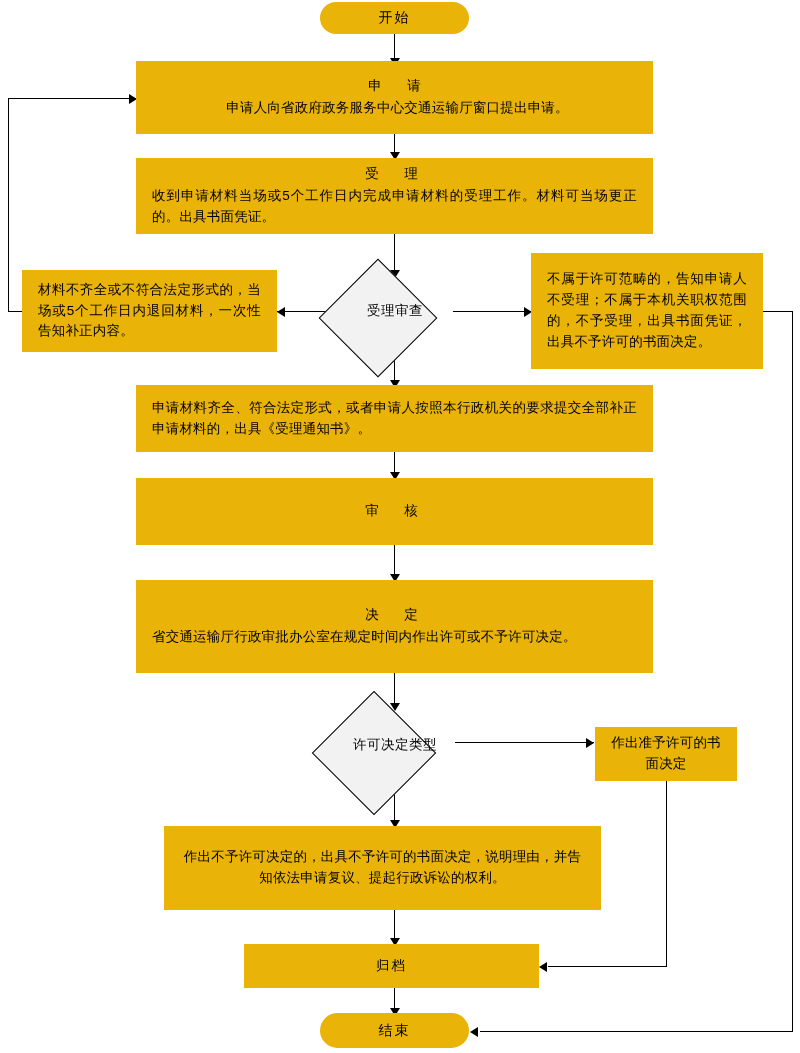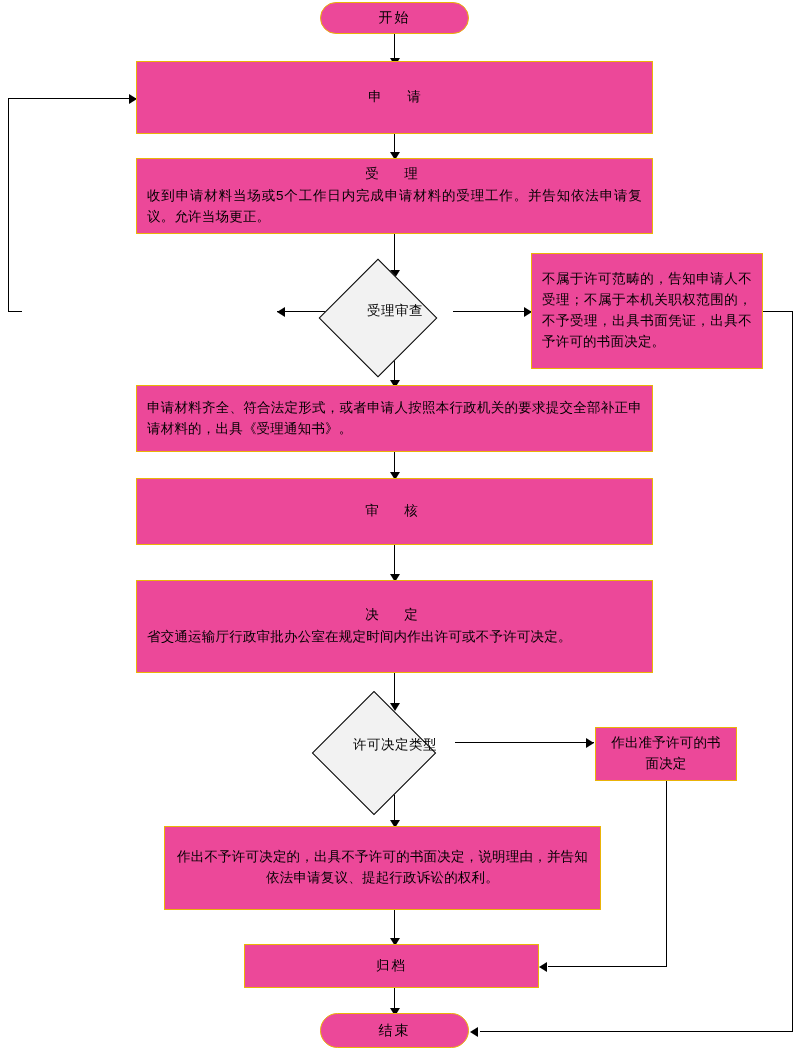--- a/index.html
+++ b/index.html
@@ -14,22 +14,22 @@
     position: relative;
     width: 800px;
     height: 1053px;
     margin: 0;
     overflow: hidden;
     background: #ffffff;
   }
   .node {
     position: absolute;
     box-sizing: border-box;
-    border: 1px solid #eab308;
-    background: #ec4899;
+    border: 6px solid #eab308;
+    background: #eab308;
     color: #000000;
     font-size: 13.5px;
     line-height: 1.55;
     letter-spacing: 0.2px;
     display: flex;
     flex-direction: column;
     justify-content: center;
     padding: 5px 10px;
     z-index: 3;
   }
@@ -162,32 +162,36 @@
 
   <div class="line v" style="left:394px; top:988px; height:25px;"></div>
   <div class="arrow down" style="left:390px; top:1008px;"></div>
 
   <div class="node terminator" style="left:320px; top:2px; width:149px; height:32px;">
     <span>开始</span>
   </div>
 
   <div class="node" style="left:136px; top:61px; width:517px; height:73px;padding-left:16px;">
     <div class="title">申　请</div>
+    <div class="body" style="text-align:center; text-align-last:center;">申请人向省政府政务服务中心交通运输厅窗口提出申请。</div>
   </div>
 
   <div class="node" style="left:136px; top:158px; width:517px; height:76px;">
     <div class="title">受　理</div>
-    <div class="body">收到申请材料当场或5个工作日内完成申请材料的受理工作。并告知依法申请复议。允许当场更正。</div>
+    <div class="body">收到申请材料当场或5个工作日内完成申请材料的受理工作。材料可当场更正的。出具书面凭证。</div>
   </div>
 
   <div class="diamond" style="left:336px; top:276px; width:118px; height:70px;">
     <div class="shape" style="width:84px; height:84px; left:17px; top:-7px; inset:auto;"></div>
     <div class="dlabel">受理审查</div>
   </div>
 
+  <div class="node" style="left:22px; top:270px; width:255px; height:82px;">
+    <div class="body">材料不齐全或不符合法定形式的，当场或5个工作日内退回材料，一次性告知补正内容。</div>
+  </div>
 
   <div class="node" style="left:531px; top:253px; width:232px; height:116px;">
     <div class="body">不属于许可范畴的，告知申请人不受理；不属于本机关职权范围的，不予受理，出具书面凭证，出具不予许可的书面决定。</div>
   </div>
 
   <div class="node" style="left:136px; top:385px; width:517px; height:67px;">
     <div class="body">申请材料齐全、符合法定形式，或者申请人按照本行政机关的要求提交全部补正申请材料的，出具《受理通知书》。</div>
   </div>
 
   <div class="node" style="left:136px; top:478px; width:517px; height:67px;">

